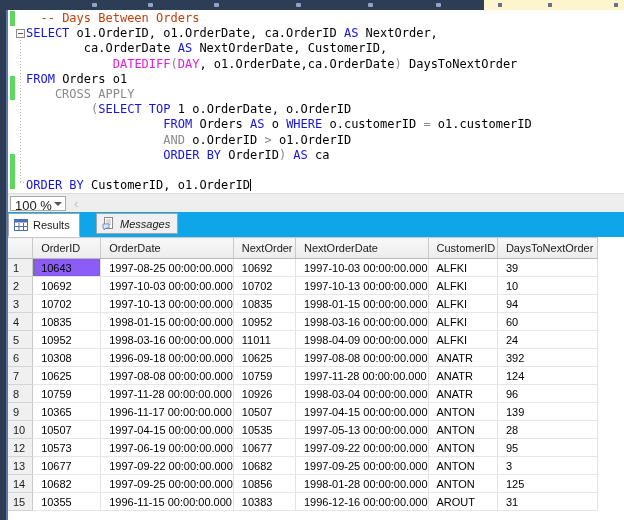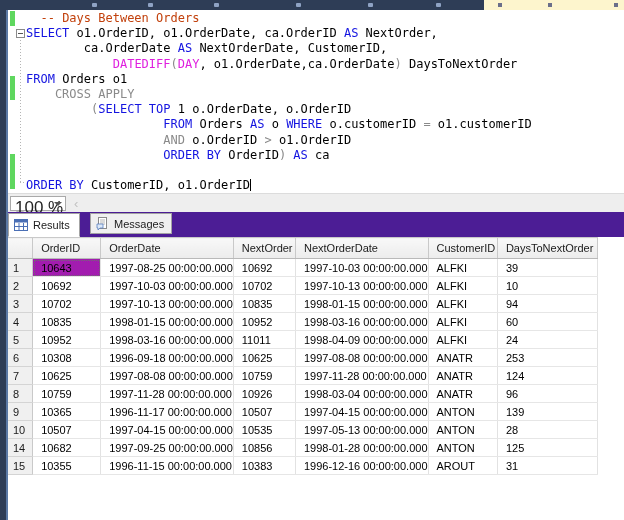--- a/index.html
+++ b/index.html
@@ -34,46 +34,46 @@
   .code-line{height:15.2px;}
   .tok-kw{color:#1414e0;}
   .tok-cm{color:#c2410c;}
   .tok-fn{color:#df1fdf;}
   .tok-gy{color:#8a8a8a;}
   .tok-tx{color:#000000;}
   .tok-cursor{display:inline-block;width:1px;height:12px;background:#000;vertical-align:-2px;}
 
   
   .editor-bottom{position:absolute;left:8px;top:193px;width:616px;height:19px;background:#eeeeee;border-top:1px solid #dcdcdc;box-sizing:border-box;}
-  .zoom-box{position:absolute;left:2px;top:2px;width:56px;height:15px;background:#ffffff;border:1px solid #a9a9a9;box-sizing:border-box;font-size:17px;color:#222;}
+  .zoom-box{position:absolute;left:2px;top:2px;width:56px;height:15px;background:#ffffff;border:1px solid #a9a9a9;box-sizing:border-box;font-size:13px;color:#222;}
   .zoom-box .val{position:absolute;left:4px;top:1px;}
   .zoom-caret{position:absolute;right:3px;top:5px;width:0;height:0;border-left:4px solid transparent;border-right:4px solid transparent;border-top:4px solid #555;}
   .hscroll{position:absolute;left:62px;top:2px;right:2px;height:15px;background:#eeeeee;}
   .hscroll .left-arrow{position:absolute;left:4px;top:0px;color:#c2c2c2;font-size:13px;line-height:15px;}
 
   
-  .tab-bar{position:absolute;left:8px;top:212px;width:616px;height:25px;background:#4c1d95;}
+  .tab-bar{position:absolute;left:8px;top:212px;width:616px;height:25px;background:#0ea5e9;}
   .tab{position:absolute;top:1px;height:21px;box-sizing:border-box;font-size:11px;color:#1b1b1b;
        border:1px solid #a3a3a3;display:flex;align-items:center;padding:0 8px 0 5px;gap:5px;}
   .tab-results{left:0px;width:72px;background:#ffffff;border-bottom:1px solid #ffffff;height:24px;z-index:2;}
-  .tab-messages{left:82px;width:82px;background:#f0f0f0;}
+  .tab-messages{left:88px;width:82px;background:#f0f0f0;font-style:italic;}
   .tab svg{flex:0 0 auto;}
 
   
   .grid-wrap{position:absolute;left:8px;top:237px;width:616px;height:283px;background:#ffffff;overflow:hidden;}
   table.grid{border-collapse:collapse;table-layout:fixed;font-size:11px;color:#000;}
   table.grid th,table.grid td{overflow:hidden;white-space:nowrap;font-weight:normal;text-align:left;box-sizing:border-box;}
   table.grid thead th{height:21px;background:linear-gradient(#f8f8f8,#ececec);
     border-right:1px solid #c9c9c9;border-bottom:1px solid #b9b9b9;border-top:1px solid #c9c9c9;padding:0 0 0 8px;color:#1b1b1b;}
   table.grid thead th.corner{padding:0;}
   table.grid td.rownum{height:18px;background:#f0f0f0;border-right:1px solid #c9c9c9;border-bottom:1px solid #d4d4d4;padding:0 0 0 5px;color:#1b1b1b;}
   table.grid td.cell{height:18px;border-right:1px solid #e2e2e2;border-bottom:1px solid #e6e6e6;padding:0 0 0 8px;}
   table.grid td.filler{border:none;background:#ffffff;}
   table.grid thead th.filler{background:#ffffff;border:none;}
-  td.cell.selected{background:#a21caf;outline:1px dotted #6f6f6f;outline-offset:-2px;}
+  td.cell.selected{background:#8b5cf6;outline:1px dotted #6f6f6f;outline-offset:-2px;}
 </style>
 </head>
 <body>
 
 <div id="screen">
 
   <div class="top-strip">
     <div class="frag" style="left:92px"></div>
     <div class="frag" style="left:148px"></div>
     <div class="frag" style="left:214px"></div>
@@ -207,21 +207,21 @@
             <td class="cell">24</td>
             <td class="filler"></td>
           </tr>
           <tr>
             <td class="rownum">6</td>
             <td class="cell">10308</td>
             <td class="cell">1996-09-18 00:00:00.000</td>
             <td class="cell">10625</td>
             <td class="cell">1997-08-08 00:00:00.000</td>
             <td class="cell">ANATR</td>
-            <td class="cell">253</td>
+            <td class="cell">392</td>
             <td class="filler"></td>
           </tr>
           <tr>
             <td class="rownum">7</td>
             <td class="cell">10625</td>
             <td class="cell">1997-08-08 00:00:00.000</td>
             <td class="cell">10759</td>
             <td class="cell">1997-11-28 00:00:00.000</td>
             <td class="cell">ANATR</td>
             <td class="cell">124</td>
@@ -251,20 +251,40 @@
             <td class="rownum">10</td>
             <td class="cell">10507</td>
             <td class="cell">1997-04-15 00:00:00.000</td>
             <td class="cell">10535</td>
             <td class="cell">1997-05-13 00:00:00.000</td>
             <td class="cell">ANTON</td>
             <td class="cell">28</td>
             <td class="filler"></td>
           </tr>
           <tr>
+            <td class="rownum">12</td>
+            <td class="cell">10573</td>
+            <td class="cell">1997-06-19 00:00:00.000</td>
+            <td class="cell">10677</td>
+            <td class="cell">1997-09-22 00:00:00.000</td>
+            <td class="cell">ANTON</td>
+            <td class="cell">95</td>
+            <td class="filler"></td>
+          </tr>
+          <tr>
+            <td class="rownum">13</td>
+            <td class="cell">10677</td>
+            <td class="cell">1997-09-22 00:00:00.000</td>
+            <td class="cell">10682</td>
+            <td class="cell">1997-09-25 00:00:00.000</td>
+            <td class="cell">ANTON</td>
+            <td class="cell">3</td>
+            <td class="filler"></td>
+          </tr>
+          <tr>
             <td class="rownum">14</td>
             <td class="cell">10682</td>
             <td class="cell">1997-09-25 00:00:00.000</td>
             <td class="cell">10856</td>
             <td class="cell">1998-01-28 00:00:00.000</td>
             <td class="cell">ANTON</td>
             <td class="cell">125</td>
             <td class="filler"></td>
           </tr>
           <tr>

